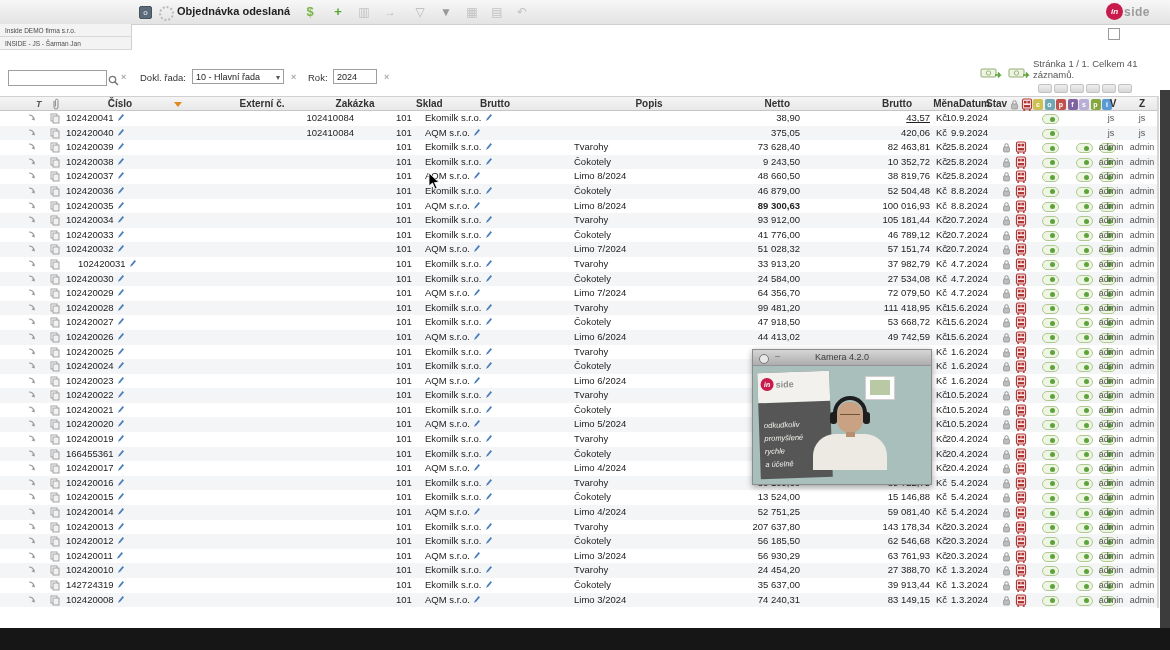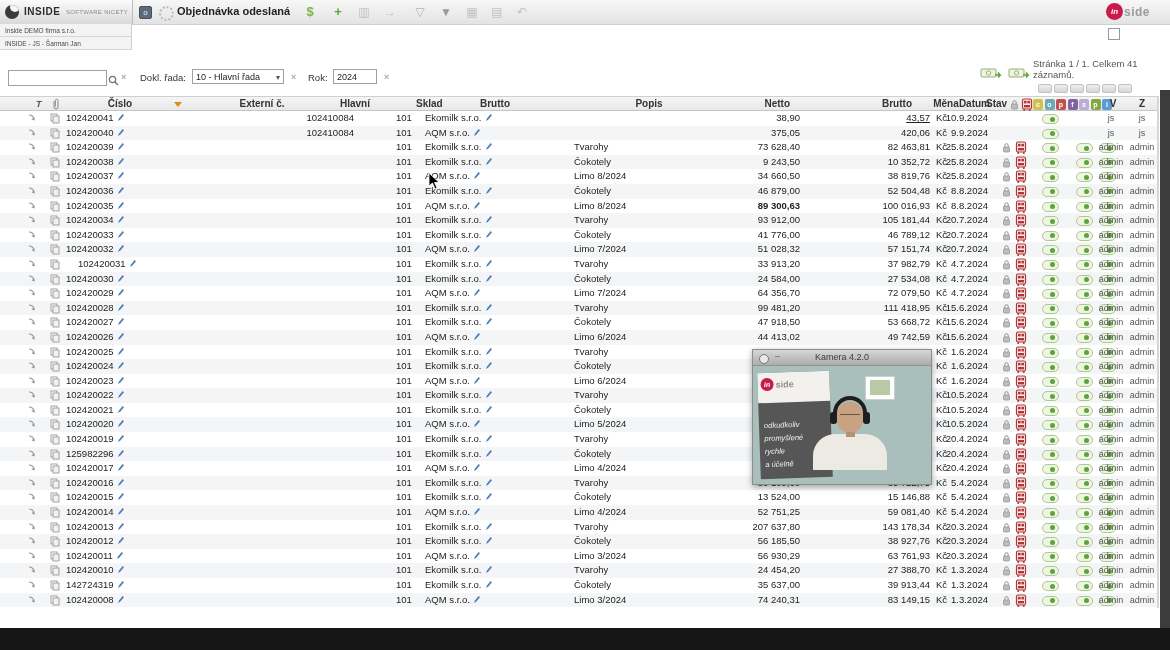--- a/index.html
+++ b/index.html
@@ -84,25 +84,20 @@
   #right-line{left:1157px;top:96px;width:2px;height:512px;background:#d6d6d6;}
   #letterbox{left:0px;top:628px;width:1170px;height:22px;background:#161616;}
   #cursor{left:428px;top:172px;}
 </style>
 </head>
 <body>
 
 <div id="screen">
 
   <div class="abs" id="topbar"></div>
-  <div class="abs" id="logo-box">
-    <div class="abs logo-mark"></div>
-    <div class="abs logo-title">INSIDE</div>
-    <div class="abs logo-sub">SOFTWARE NICETY</div>
-  </div>
   <div class="abs info-row" style="top:24px;">Inside DEMO firma s.r.o.</div>
   <div class="abs info-row" style="top:37px;">INSIDE - JS - Šarman Jan</div>
 
   <div class="abs mini-tab-btn">o</div>
   <div class="abs spinner"></div>
   <div class="abs tab-label">Objednávka odeslaná</div>
 
   <div class="abs" id="toolbar">
       <div class="abs tool-ic" style="left: 300px; color: rgb(122, 182, 72); font-weight: bold; font-size: 13px;">$</div>
       <div class="abs tool-ic" style="left: 328px; color: rgb(85, 168, 47); font-weight: bold; font-size: 13px;">+</div>
@@ -158,21 +153,21 @@
     </div>
 
   <div class="abs" id="thead">
       <div class="hcell" style="left:36px;font-style:italic;font-size:9px;color:#555;">T</div>
       <div class="hcell" style="left:52px;top:1px;"><svg width="8" height="12" viewBox="0 0 8 12">
           <path d="M2 3 v6 a2 2 0 0 0 4 0 V2.5 a1.3 1.3 0 0 0-2.6 0 V8.5" fill="none" stroke="#8a8a8a" stroke-width="1"></path>
         </svg></div>
       <div class="hcell" style="left:64px;width:112px;text-align:center;">Číslo</div>
       <div class="sort-arrow"></div>
       <div class="hcell" style="left:210px;width:104px;text-align:center;">Externí č.</div>
-      <div class="hcell" style="left:318px;width:74px;text-align:center;">Hlavní</div>
+      <div class="hcell" style="left:318px;width:74px;text-align:center;">Zakázka</div>
       <div class="hcell" style="left:416px;">Sklad</div>
       <div class="hcell" style="left:430px;width:130px;text-align:center;">Brutto</div>
       <div class="hcell" style="left:574px;width:150px;text-align:center;">Popis</div>
       <div class="hcell" style="left:700px;width:90px;text-align:right;">Netto</div>
       <div class="hcell" style="left:820px;width:92px;text-align:right;">Brutto</div>
       <div class="hcell" style="left:930px;width:32px;text-align:center;">Měna</div>
       <div class="hcell" style="left:948px;width:42px;text-align:right;">Datum</div>
       <div class="hcell" style="left:986px;">Stav</div>
       <div class="hcell" style="left:1010px;top:2px;"><svg width="9" height="11" viewBox="0 0 9 11">
           <rect x="1.5" y="5" width="6" height="5" rx="1" fill="#bdbdbd" stroke="#8e8e8e" stroke-width="0.7"></rect>
@@ -345,21 +340,21 @@
         <div class="cell " style="left:66px;width:60px;"><span>102420037</span><svg width="8" height="9" viewBox="0 0 8 9" style="margin-left:3px;vertical-align:-1px;">
             <path d="M1 8 L2 5.4 L5.6 1 L7 2.2 L3.4 6.6 Z" fill="#4a7ebb"></path>
           </svg></div>
         <div class="cell num" style="left:210px;width:104px;"><span></span></div>
         <div class="cell num" style="left:250px;width:104px;"><span></span></div>
         <div class="cell " style="left:396px;width:22px;"><span>101</span></div>
         <div class="cell " style="left:425px;width:135px;"><span>AQM s.r.o.</span><svg width="8" height="9" viewBox="0 0 8 9" style="margin-left:3px;vertical-align:-1px;">
             <path d="M1 8 L2 5.4 L5.6 1 L7 2.2 L3.4 6.6 Z" fill="#4a7ebb"></path>
           </svg></div>
         <div class="cell " style="left:574px;width:150px;"><span>Limo 8/2024</span></div>
-        <div class="cell num" style="left:700px;width:100px;"><span>34 660,50</span></div>
+        <div class="cell num" style="left:700px;width:100px;"><span>48 660,50</span></div>
         <div class="cell num" style="left:820px;width:110px;"><span>38 819,76</span></div>
         <div class="cell " style="left:936px;width:20px;"><span>Kč</span></div>
         <div class="cell num" style="left:940px;width:48px;"><span>25.8.2024</span></div>
         <div class="cell " style="left:1002px;top:2px;"><svg width="9" height="11" viewBox="0 0 9 11">
             <rect x="1.5" y="5" width="6" height="5" rx="1" fill="#bdbdbd" stroke="#8e8e8e" stroke-width="0.7"></rect>
             <path d="M2.8 5 V3.4 a1.7 1.7 0 0 1 3.4 0 V5" fill="none" stroke="#8e8e8e" stroke-width="1"></path>
           </svg></div>
         <div class="cell " style="left:1015px;top:1px;"><svg width="12" height="13" viewBox="0 0 12 13">
             <rect x="1.5" y="1" width="9" height="10" rx="1.5" fill="#fbeaea" stroke="#b03535" stroke-width="1.2"></rect>
             <rect x="3" y="2.8" width="2.6" height="2.6" fill="#b03535"></rect>
@@ -1114,21 +1109,21 @@
       </div>
       <div class="r alt">
         <div class="cell rowic" style="left:28px;top:2px;"><svg width="11" height="10" viewBox="0 0 11 10">
             <path d="M1 2 q4 0 5 4" fill="none" stroke="#9a9a9a" stroke-width="1.2"></path>
             <path d="M3.5 6.5 L7 7.5 L6 4 Z" fill="#9a9a9a"></path>
           </svg></div>
         <div class="cell rowic" style="left:50px;top:2px;"><svg width="10" height="11" viewBox="0 0 10 11">
             <rect x="1" y="1" width="6" height="7" fill="#fff" stroke="#9a9a9a" stroke-width="0.9"></rect>
             <rect x="3" y="3" width="6" height="7" fill="#f1f1f1" stroke="#9a9a9a" stroke-width="0.9"></rect>
           </svg></div>
-        <div class="cell " style="left:66px;width:60px;"><span>125982296</span><svg width="8" height="9" viewBox="0 0 8 9" style="margin-left:3px;vertical-align:-1px;">
+        <div class="cell " style="left:66px;width:60px;"><span>166455361</span><svg width="8" height="9" viewBox="0 0 8 9" style="margin-left:3px;vertical-align:-1px;">
             <path d="M1 8 L2 5.4 L5.6 1 L7 2.2 L3.4 6.6 Z" fill="#4a7ebb"></path>
           </svg></div>
         <div class="cell num" style="left:210px;width:104px;"><span></span></div>
         <div class="cell num" style="left:250px;width:104px;"><span></span></div>
         <div class="cell " style="left:396px;width:22px;"><span>101</span></div>
         <div class="cell " style="left:425px;width:135px;"><span>Ekomilk s.r.o.</span><svg width="8" height="9" viewBox="0 0 8 9" style="margin-left:3px;vertical-align:-1px;">
             <path d="M1 8 L2 5.4 L5.6 1 L7 2.2 L3.4 6.6 Z" fill="#4a7ebb"></path>
           </svg></div>
         <div class="cell " style="left:574px;width:150px;"><span>Čokotely</span></div>
         <div class="cell num" style="left:700px;width:100px;"><span></span></div>
@@ -1371,21 +1366,21 @@
             <path d="M1 8 L2 5.4 L5.6 1 L7 2.2 L3.4 6.6 Z" fill="#4a7ebb"></path>
           </svg></div>
         <div class="cell num" style="left:210px;width:104px;"><span></span></div>
         <div class="cell num" style="left:250px;width:104px;"><span></span></div>
         <div class="cell " style="left:396px;width:22px;"><span>101</span></div>
         <div class="cell " style="left:425px;width:135px;"><span>Ekomilk s.r.o.</span><svg width="8" height="9" viewBox="0 0 8 9" style="margin-left:3px;vertical-align:-1px;">
             <path d="M1 8 L2 5.4 L5.6 1 L7 2.2 L3.4 6.6 Z" fill="#4a7ebb"></path>
           </svg></div>
         <div class="cell " style="left:574px;width:150px;"><span>Čokotely</span></div>
         <div class="cell num" style="left:700px;width:100px;"><span>56 185,50</span></div>
-        <div class="cell num" style="left:820px;width:110px;"><span>38 927,76</span></div>
+        <div class="cell num" style="left:820px;width:110px;"><span>62 546,68</span></div>
         <div class="cell " style="left:936px;width:20px;"><span>Kč</span></div>
         <div class="cell num" style="left:940px;width:48px;"><span>20.3.2024</span></div>
         <div class="cell " style="left:1002px;top:2px;"><svg width="9" height="11" viewBox="0 0 9 11">
             <rect x="1.5" y="5" width="6" height="5" rx="1" fill="#bdbdbd" stroke="#8e8e8e" stroke-width="0.7"></rect>
             <path d="M2.8 5 V3.4 a1.7 1.7 0 0 1 3.4 0 V5" fill="none" stroke="#8e8e8e" stroke-width="1"></path>
           </svg></div>
         <div class="cell " style="left:1015px;top:1px;"><svg width="12" height="13" viewBox="0 0 12 13">
             <rect x="1.5" y="1" width="9" height="10" rx="1.5" fill="#fbeaea" stroke="#b03535" stroke-width="1.2"></rect>
             <rect x="3" y="2.8" width="2.6" height="2.6" fill="#b03535"></rect>
             <rect x="6.4" y="2.8" width="2.6" height="2.6" fill="#b03535"></rect>

